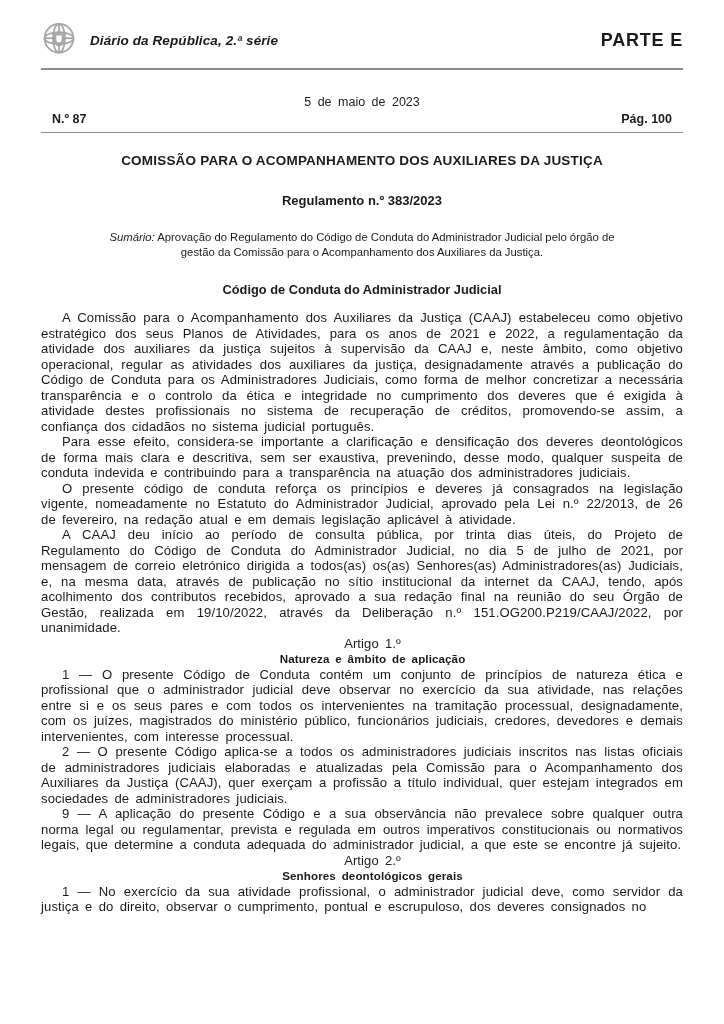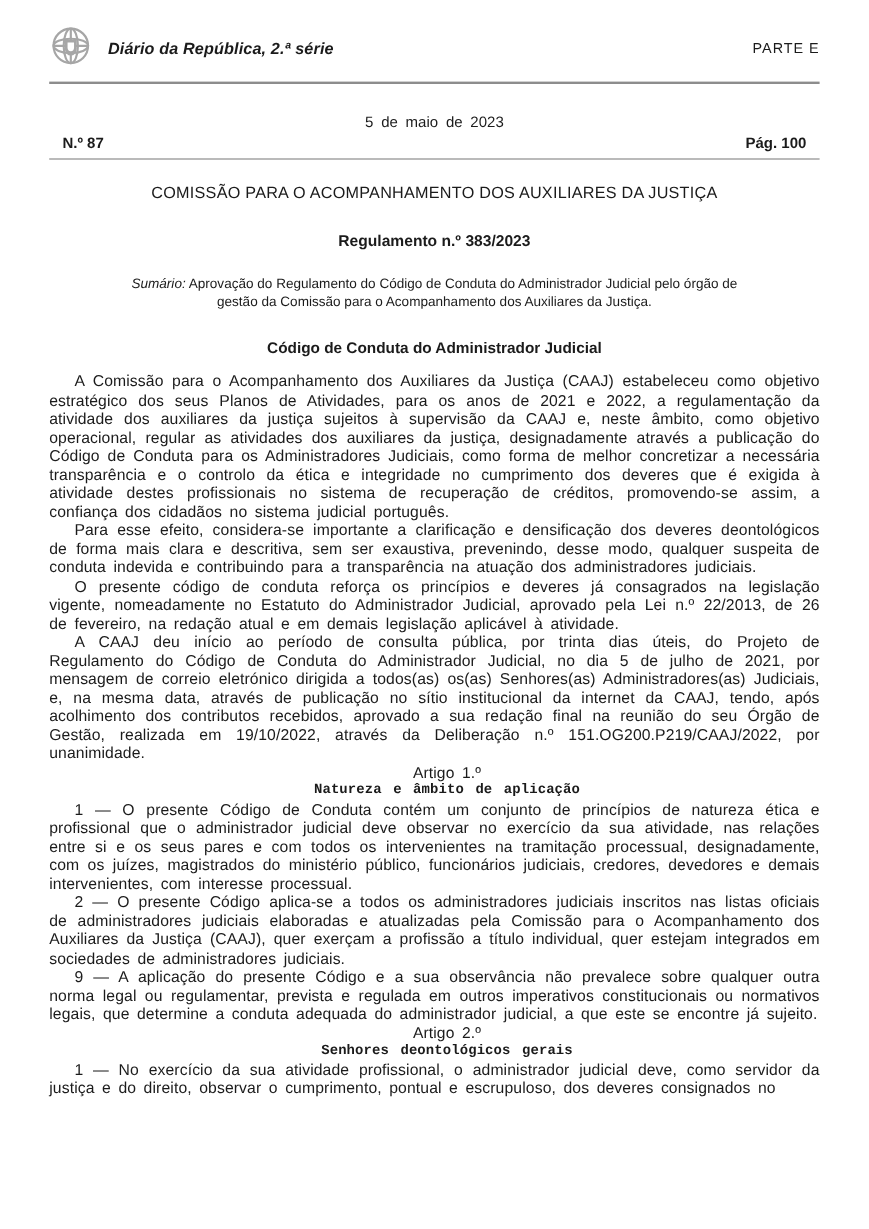--- a/index.html
+++ b/index.html
@@ -37,22 +37,22 @@
   }
   .journal-title {
     margin-left: 13px;
     font-size: 13.5px;
     font-weight: bold;
     font-style: italic;
     letter-spacing: 0.1px;
   }
   .part-label {
     margin-left: auto;
-    font-size: 12px;
-    font-weight: normal;
+    font-size: 18px;
+    font-weight: bold;
     letter-spacing: 0.8px;
   }
   .rule-thick {
     margin-top: 6px;
     border-top: 2.2px solid #8d8d8d;
   }
   .rule-thin {
     border-top: 1.6px solid #8d8d8d;
   }
   .meta-row {
@@ -68,21 +68,21 @@
     position: absolute;
     left: 0; right: 0;
     text-align: center;
     word-spacing: 3px;
   }
 
   
   .entity-title {
     margin-top: 20px;
     text-align: center;
-    font-weight: normal;
+    font-weight: bold;
     font-size: 13.5px;
     letter-spacing: 0.2px;
   }
   .regulation-number {
     margin-top: 25px;
     text-align: center;
     font-weight: bold;
     font-size: 13px;
   }
   .summary {
@@ -120,21 +120,20 @@
     font-size: 13px;
     text-indent: 0;
   }
   .article-title {
     margin-top: 14px;
     margin-bottom: 13px;
     text-align: center;
     font-weight: bold;
     font-size: 11.6px;
     text-indent: 0;
-    font-family: Liberation Mono, monospace;
   }
 </style>
 </head>
 <body>
 
 <div class="page">
   <div class="content">
 
     <div class="masthead">
       <span class="emblem">

